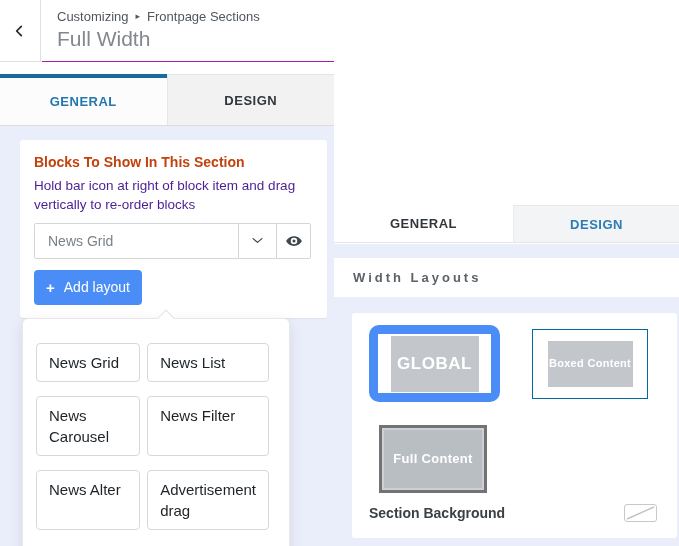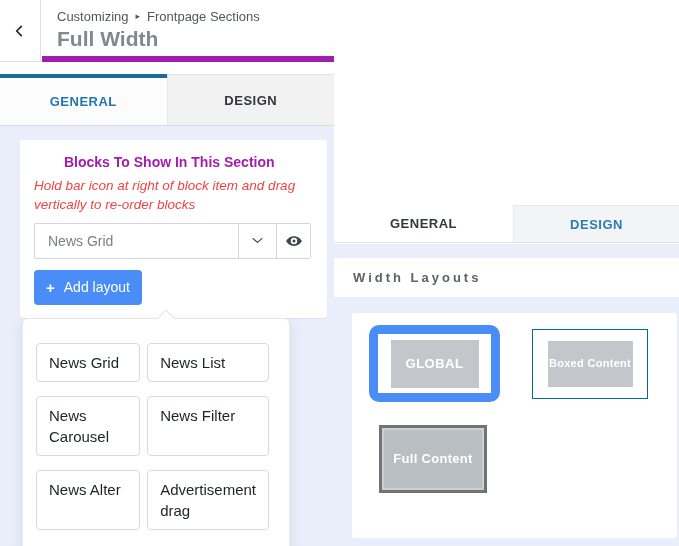--- a/index.html
+++ b/index.html
@@ -13,47 +13,47 @@
 
   
   .back-btn {
     position:absolute; left:0; top:0; width:41px; height:62px;
     background:#fff; border:none; border-right:1px solid #e0e0e0;
     border-bottom:1px solid #e0e0e0; cursor:pointer;
     display:flex; align-items:center; justify-content:center; padding:0;
   }
   .header-text {
     position:absolute; left:42px; top:0; width:292px; height:62px;
-    border-bottom:6px solid #a21caf; padding:9px 0 0 15px; background:#fff;
+    border-bottom:1px solid #a21caf; padding:9px 0 0 15px; background:#fff;
   }
   .breadcrumb { font-size:13px; color:#50575e; display:flex; align-items:center; gap:7px; white-space:nowrap; }
   .breadcrumb .sep { font-size:9px; color:#50575e; line-height:1; }
-  .page-title { font-size:21px; color:#82888e; margin-top:3px; font-weight:700; }
+  .page-title { font-size:21px; color:#82888e; margin-top:3px; font-weight:400; }
 
   
   .left-tabs {
     position:absolute; left:0; top:74px; width:334px; height:52px;
     display:flex; border-bottom:1px solid #dcdcde;
   }
   .ltab {
     flex:1; display:flex; align-items:center; justify-content:center;
     font-size:13px; font-weight:700; letter-spacing:.5px; cursor:pointer; border:none;
   }
   .ltab-general { background:#fcfcfc; border-top:4px solid #1a6b9a; color:#2277af; }
   .ltab-design  { background:#f2f2f3; border-top:1px solid #e3e3e3; border-left:1px solid #e6e6e6; color:#32373c; }
 
   
   .left-panel { position:absolute; left:0; top:126px; width:334px; height:420px; background:#e9eefa; }
   .blocks-card {
     position:absolute; left:20px; top:14px; width:307px;
     background:#fff; border-radius:3px; padding:14px 16px 13px 14px;
     box-shadow:0 1px 1px rgba(0,0,0,.05);
   }
-  .card-heading { font-size:14px; font-weight:700; color:#a21caf;margin-left:30px; }
-  .card-desc { font-style:italic; font-size:13.5px; color:#ef4444; line-height:1.4; margin-top:7px; }
+  .card-heading { font-size:14px; font-weight:700; color:#c2410c; }
+  .card-desc { font-size:13.5px; color:#4c1d95; line-height:1.4; margin-top:7px; }
   .select-row {
     margin-top:8px; height:36px; display:flex; align-items:stretch;
     border:1px solid #d2d6da; border-radius:2px; background:#fff; cursor:pointer;
   }
   .select-value { flex:1; font-size:14px; color:#7b8187; display:flex; align-items:center; padding-left:13px; }
   .select-btn {
     width:38px; background:#fff; border:none; border-left:1px solid #d2d6da;
     display:flex; align-items:center; justify-content:center; cursor:pointer; padding:0;
   }
   .select-btn.eye { width:34px; }
@@ -104,21 +104,21 @@
     position:absolute; left:18px; top:16px; right:2px; height:225px;
     background:#fff; border-radius:3px; padding:12px 20px 0 17px;
   }
   .wl-row1 { display:flex; align-items:center; gap:32px; }
   .opt-global { width:131px; height:77px; background:#4a8df6; border-radius:10px; padding:9px; cursor:pointer; border:none; }
   .opt-global-inner { width:100%; height:100%; background:#fff; display:flex; align-items:center; justify-content:center; }
   .gray-label {
     background:#c3c7cc; color:#fff; font-weight:700; letter-spacing:.5px;
     display:flex; align-items:center; justify-content:center; text-align:center;
   }
-  .opt-global .gray-label { width:88px; height:48px; font-size:13px; }
+  .opt-global .gray-label { width:88px; height:56px; font-size:17px; }
   .opt-boxed {
     width:116px; height:70px; background:#fff; border:1px solid #0369a1; cursor:pointer;
     display:flex; align-items:center; justify-content:center; padding:0;
   }
   .opt-boxed .gray-label { width:85px; height:46px; font-size:11px; line-height:1.3; letter-spacing:.3px; }
   .wl-row2 { margin-top:23px; margin-left:10px; }
   .opt-full {
     width:108px; height:68px; background:#b9bec3; border:3px solid #737373;
     box-shadow:inset 0 0 0 2px #cdd1d5; cursor:pointer;
     display:flex; align-items:center; justify-content:center;
@@ -212,15 +212,25 @@
             <span class="gray-label">GLOBAL</span>
           </span>
         </button>
         <button class="opt-boxed">
           <span class="gray-label">Boxed Content</span>
         </button>
       </div>
       <div class="wl-row2">
         <button class="opt-full">Full Content</button>
       </div>
+      <div class="sb-row">
+        <span class="sb-label">Section Background</span>
+        <button class="sb-swatch">
+          <span style="display:flex;">
+            <svg width="29" height="14" viewBox="0 0 29 14">
+                <line x1="1" y1="13" x2="28" y2="1" stroke="#c0c3c7" stroke-width="1.4"></line>
+              </svg>
+          </span>
+        </button>
+      </div>
     </div>
   </div>
 </div>
 
 </body></html>

